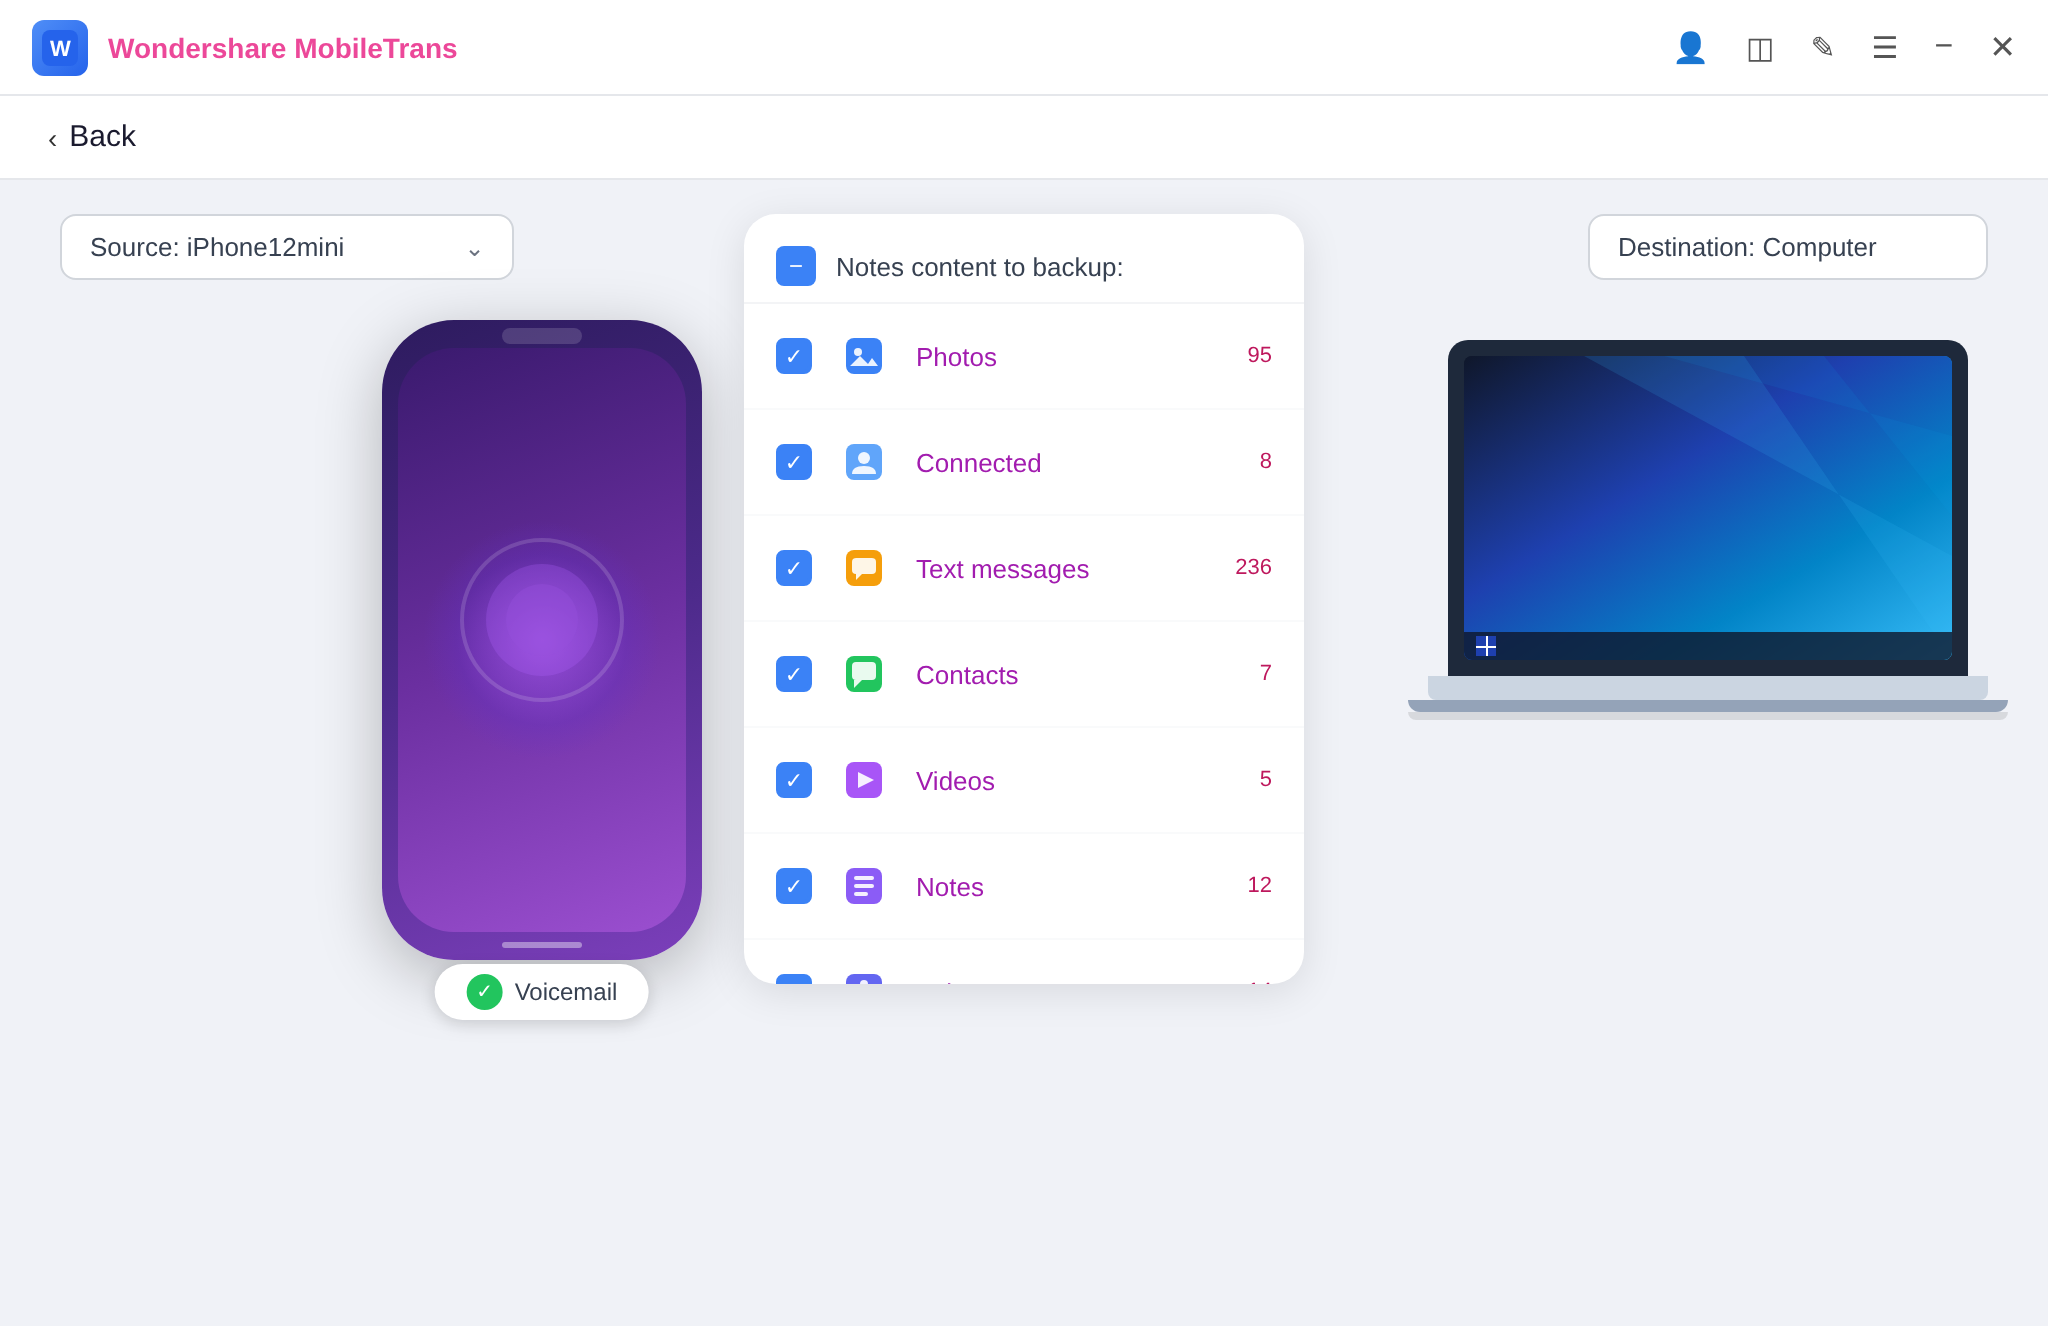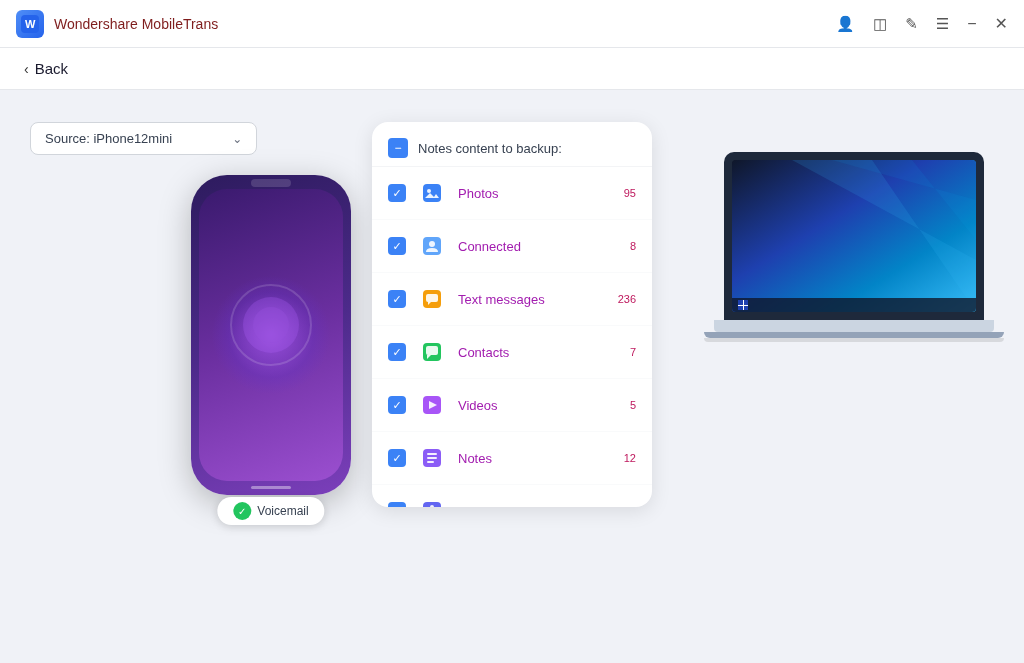--- a/index.html
+++ b/index.html
@@ -26,22 +26,22 @@
       width: 28px;
       height: 28px;
       margin-right: 10px;
       border-radius: 6px;
       background: linear-gradient(135deg, #4f8ef7, #2563eb);
       display: flex; align-items: center; justify-content: center;
       color: white; font-size: 14px; font-weight: bold;
     }
     .titlebar-title {
       font-size: 14px;
-      font-weight: 400;
-      color: #7f1d1d;
+      font-weight: 700;
+      color: #ec4899;
     }
     .titlebar-controls {
       position: absolute;
       right: 16px;
       display: flex;
       gap: 18px;
       align-items: center;
     }
     .titlebar-controls span {
       color: #555;
@@ -66,21 +66,21 @@
     }
     .back-btn .chevron {
       font-size: 14px;
       color: #333;
     }
 
     
     .main-content {
       display: flex;
       align-items: flex-start;
-      padding: 32px 30px;
+      padding: 17px 30px;
       gap: 0;
       position: relative;
       height: calc(663px - 48px - 48px);
     }
 
     
     .source-panel {
       flex: 1;
       display: flex;
       flex-direction: column;
@@ -545,20 +545,21 @@
               </svg>
             </div>
             <span class="item-label">Voice Memos</span>
             <span class="item-count">14</span>
           </div>
         </div>
     </div>
   </div>
 
   <div class="dest-panel">
+    <div class="dest-label">Destination: Computer</div>
     <div class="laptop-container">
       <div class="laptop">
         <div class="laptop-screen-outer">
           <div class="laptop-screen-inner">
 
             <svg width="100%" height="100%" viewBox="0 0 244 152" style="position:absolute;top:0;left:0;">
               <defs>
                 <linearGradient id="bg1" x1="0%" y1="0%" x2="100%" y2="100%">
                   <stop offset="0%" style="stop-color:#0f172a"></stop>
                   <stop offset="40%" style="stop-color:#1e40af"></stop>

